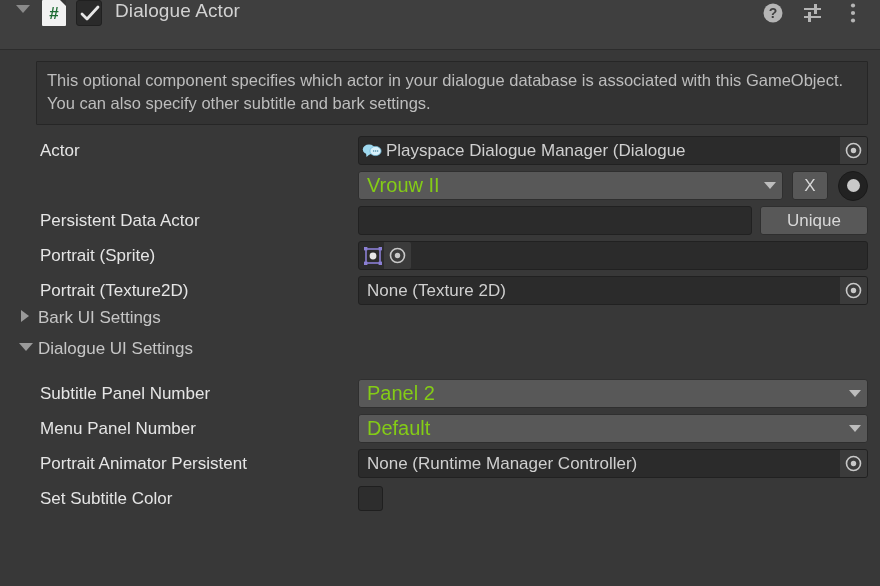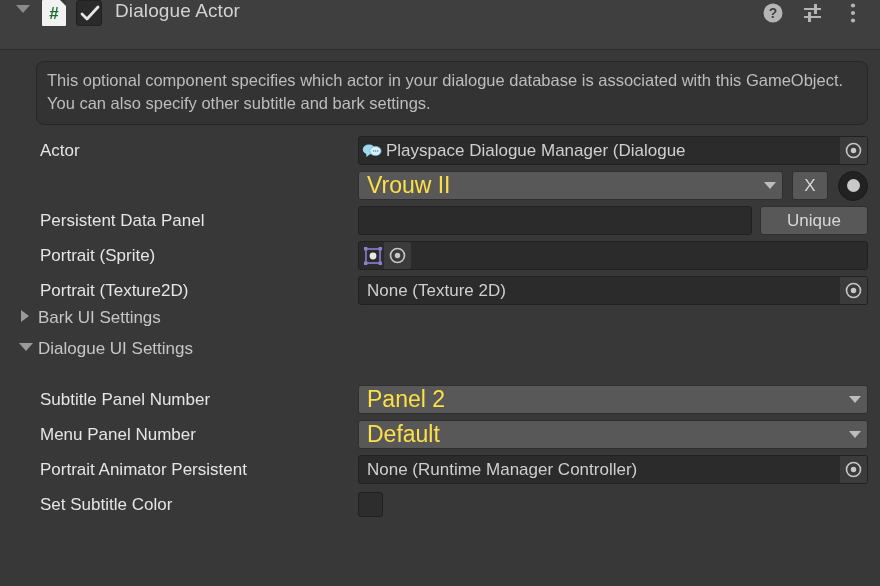--- a/index.html
+++ b/index.html
@@ -99,21 +99,21 @@
   
   .inspector-body {
     padding: 0;
     position: relative;
   }
 
   .help-box {
     margin: 11px 12px 0 36px;
     background: #333333;
     border: 1px solid #262626;
-    border-radius: 8px;
+    border-radius: 1px;
     padding: 7px 10px 9px 10px;
     font-size: 16.5px;
     line-height: 23px;
     color: #bdbdbd;
     box-sizing: border-box;
   }
 
   .row {
     display: flex;
     align-items: center;
@@ -193,22 +193,22 @@
     border: 1px solid #2f2f2f;
     border-radius: 3px;
     box-sizing: border-box;
     display: flex;
     align-items: center;
     padding: 0 6px 0 8px;
     min-width: 0;
   }
   .popup .pp-text {
     flex: 1 1 auto;
-    font-size: 23px;
-    color: #fde047;
+    font-size: 20px;
+    color: #84cc16;
     white-space: nowrap;
     overflow: hidden;
   }
   .caret {
     width: 0; height: 0;
     flex: 0 0 auto;
     border-left: 6px solid transparent;
     border-right: 6px solid transparent;
     border-top: 7px solid #bdbdbd;
     margin-left: 6px;
@@ -392,21 +392,21 @@
         <div class="caret"></div>
       </div>
       <div class="mini-btn x-btn">X</div>
       <div class="radio-btn">
         <div class="dot"></div>
       </div>
     </div>
   </div>
 
   <div class="row">
-    <div class="label">Persistent Data Panel</div>
+    <div class="label">Persistent Data Actor</div>
     <div class="field-area">
       <input class="text-field" type="text" style="color: rgb(207, 207, 207); font-size: 17px; padding: 0px 5px; font-family: &quot;Liberation Sans&quot;, sans-serif; outline: none;" value="">
       <div class="mini-btn unique-btn">Unique</div>
     </div>
   </div>
 
   <div class="row">
     <div class="label">Portrait (Sprite)</div>
     <div class="field-area">
       <div class="object-field">
@@ -448,21 +448,21 @@
   <div class="foldout-row">
     <div class="fo-tri right"></div>
     <div class="fo-label">Bark UI Settings</div>
   </div>
 
   <div class="foldout-row">
     <div class="fo-tri down"></div>
     <div class="fo-label">Dialogue UI Settings</div>
   </div>
 
-  <div class="row" style="margin-top:12px;">
+  <div class="row" style="margin-top:6px;">
     <div class="label">Subtitle Panel Number</div>
     <div class="field-area">
       <div class="popup">
         <div class="pp-text">Panel 2</div>
         <div class="caret"></div>
       </div>
     </div>
   </div>
 
   <div class="row">

